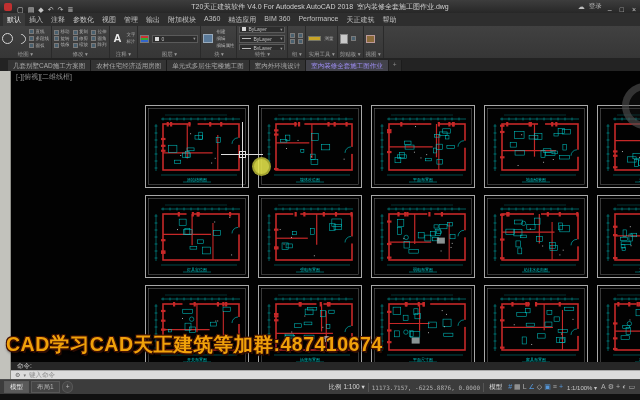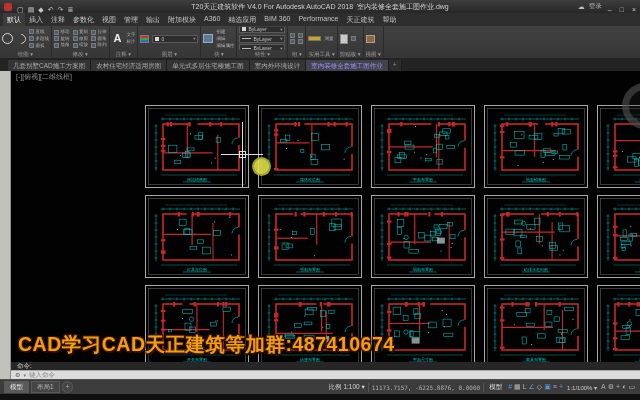--- a/index.html
+++ b/index.html
@@ -71,21 +71,21 @@
   .ch-v{position:absolute;left:242px;top:51px;width:1px;height:65px;background:#dedede;z-index:30;}
   .pickbox{position:absolute;left:239px;top:80px;width:7px;height:7px;border:1px solid #dedede;z-index:30;}
   .hl-dot{position:absolute;left:252px;top:86px;width:19px;height:19px;border-radius:50%;
     background:rgba(228,228,74,.88);border:2px solid rgba(140,140,40,.65);z-index:31;}
   .navwheel{position:absolute;left:622px;top:12px;width:46px;height:46px;border-radius:50%;
     border:7px solid rgba(85,85,85,.55);background:rgba(40,40,40,.25);z-index:20;}
   .dock-strip{position:absolute;left:0;top:71px;width:11px;height:308px;background:#c2c2bc;
     border-right:1px solid #8f8f89;z-index:40;}
 
   
-  .overlay-text{position:absolute;left:18px;top:331px;font-size:19.5px;font-weight:800;
+  .overlay-text{position:absolute;left:6px;top:331px;font-size:19.5px;font-weight:800;
     color:#f0a10a;white-space:nowrap;letter-spacing:.5px;z-index:50;
     text-shadow:-1px -1px 0 #451303,1px -1px 0 #451303,-1px 1px 0 #451303,
                 1.5px 1.5px 0 #2c0c02,0 2px 3px rgba(0,0,0,.65);}
 
   
   .cmd-history{position:absolute;left:11px;right:0;top:362px;height:8px;background:#262626;
     color:#c8c8c8;font-size:6.5px;line-height:8px;padding-left:6px;z-index:45;}
   .cmd-input{position:absolute;left:11px;right:0;top:370px;height:9px;background:#dcdcdc;
     display:flex;align-items:center;gap:3px;padding-left:4px;z-index:45;border-top:1px solid #aaa;}
   .cmd-gear{font-size:6px;color:#666;line-height:9px;}

